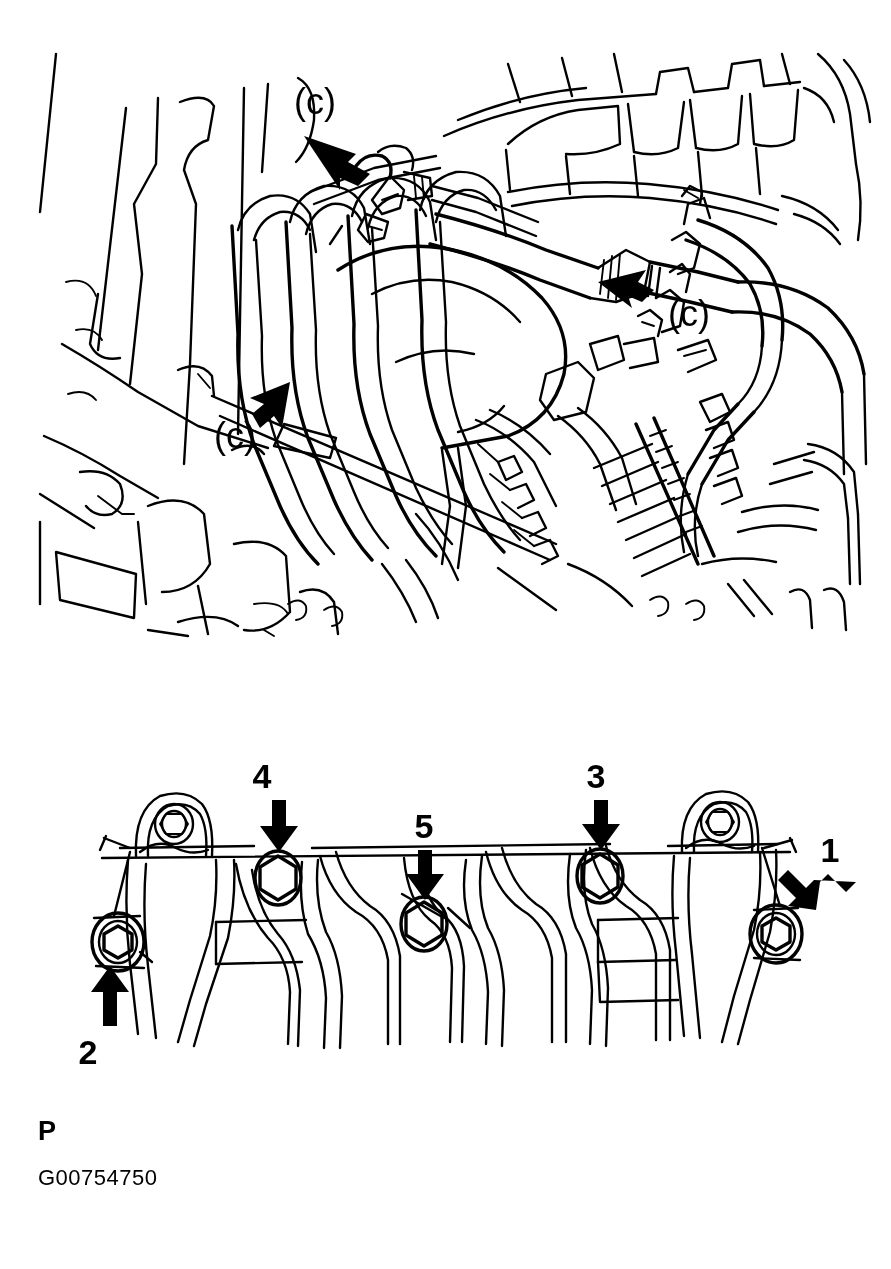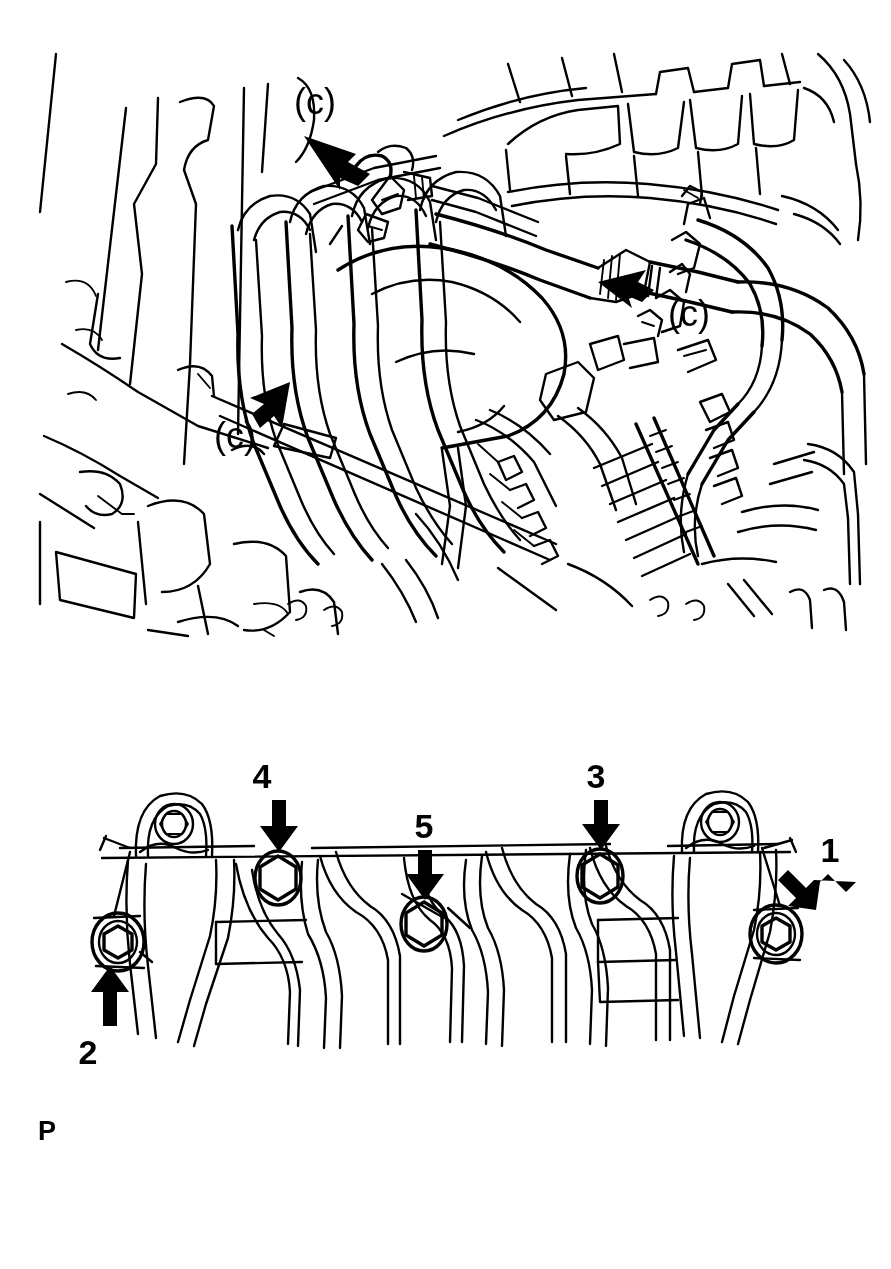--- a/index.html
+++ b/index.html
@@ -479,15 +479,16 @@
       <g>
         <text class="callout-text" x="58" y="312" text-anchor="middle">2</text>
         <polygon class="solid" points="80,214 99,240 87,240 87,274 73,274 73,240 61,240"></polygon>
       </g>
 
     </svg>
   </div>
 
   <div class="footer">
     <div class="footer-letter">P</div>
+    <div class="footer-id">G00754750</div>
   </div>
 
 </div>
 
 </body></html>

